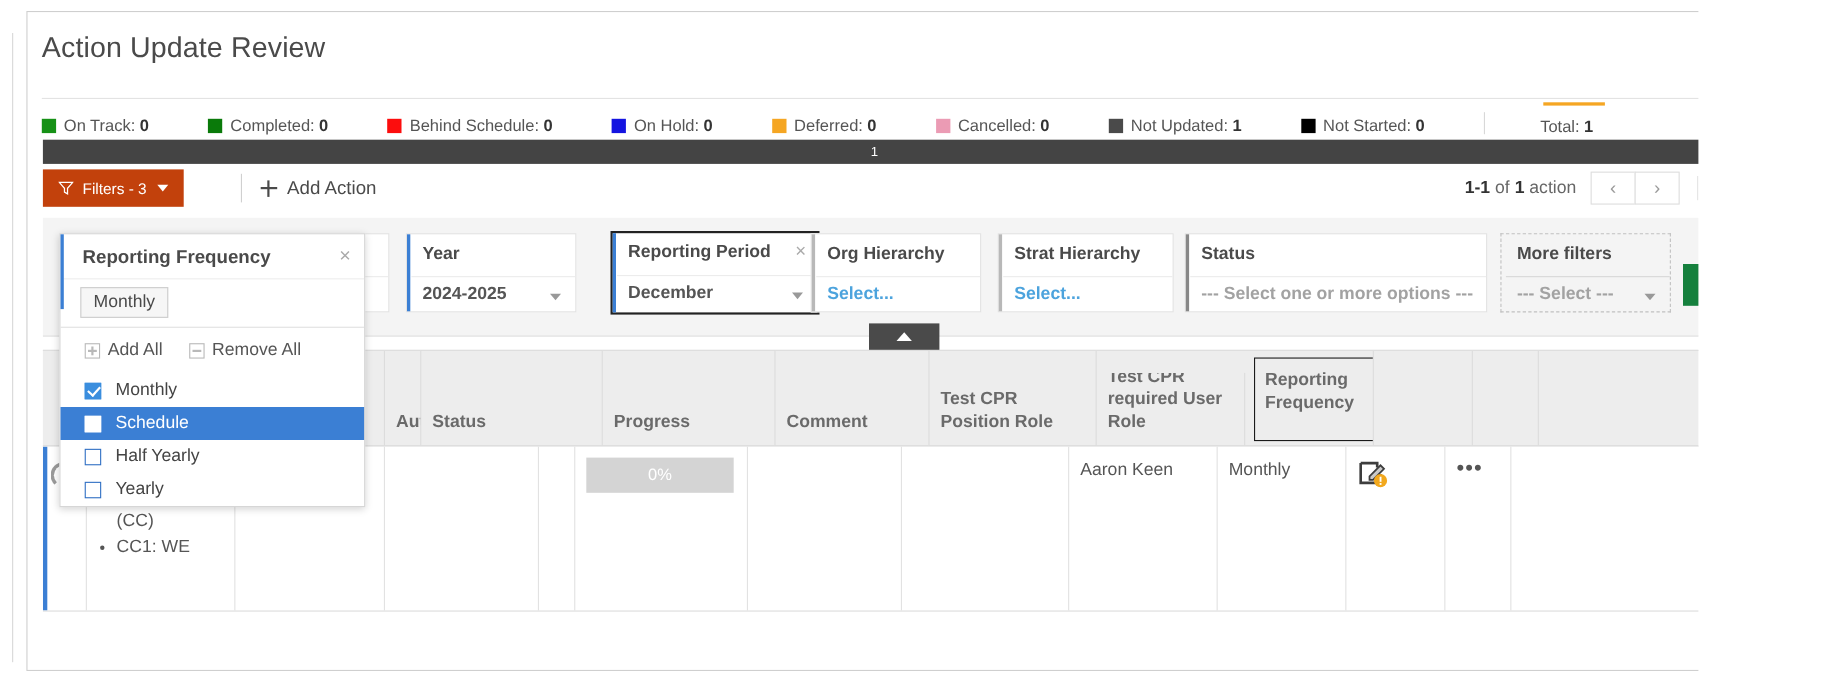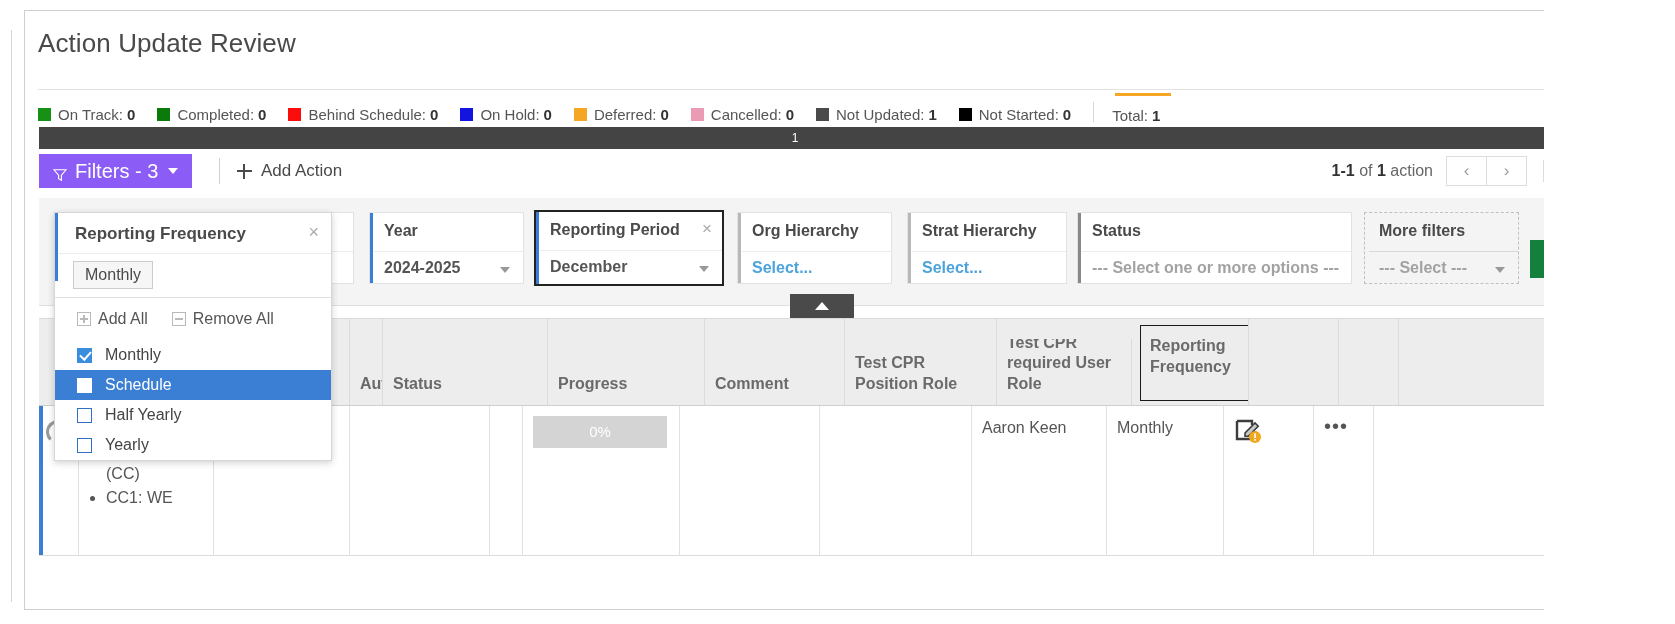--- a/index.html
+++ b/index.html
@@ -46,20 +46,21 @@
     background: #e3e3e3;
   }
 
   
   .legend {
     position: absolute;
     left: 38px; top: 102px;
     height: 24px;
     display: flex;
     white-space: nowrap;
+    gap: 32px;
   }
   .legend-item {
     display: flex;
     align-items: center;
     margin-right: 22px;
     font-size: 15px;
     color: #555555;
   }
   .legend-swatch {
     width: 13px; height: 13px;
@@ -110,23 +111,23 @@
   .toolbar {
     position: absolute;
     left: 39px; top: 154px;
     width: 1613px; height: 38px;
   }
   .filters-btn {
     position: absolute;
     left: 0; top: 0;
     height: 34px;
     padding: 0 14px;
-    background: #8b5cf6;
+    background: #c2410c;
     color: #ffffff;
-    font-size: 20px;
+    font-size: 14px;
     display: flex;
     align-items: center;
     gap: 8px;
     cursor: pointer;
     border: none;
   }
   .funnel {
     width: 14px; height: 14px;
     display: inline-block;
   }
@@ -277,20 +278,21 @@
   }
   .fcard.dashed {
     border: 1px dashed #c0c0c0;
     background: transparent;
   }
   .fcard.dashed .fdiv { background: #d8d8d8; border-top: 0; }
   .fcard.selected {
     border: 2px solid #222222;
     top: 12px;
     height: 76px;
+    margin-left: 21px;
   }
   .clear-btn {
     position: absolute;
     top: 42px;
     height: 38px;
     width: 68px;
     background: #e4593c;
     color: #ffffff;
     font-size: 17px;
     display: flex; align-items: center; justify-content: center;

